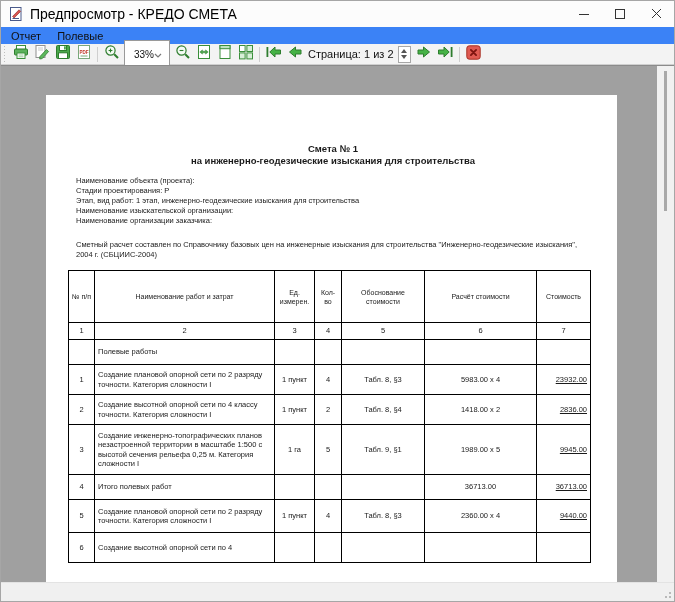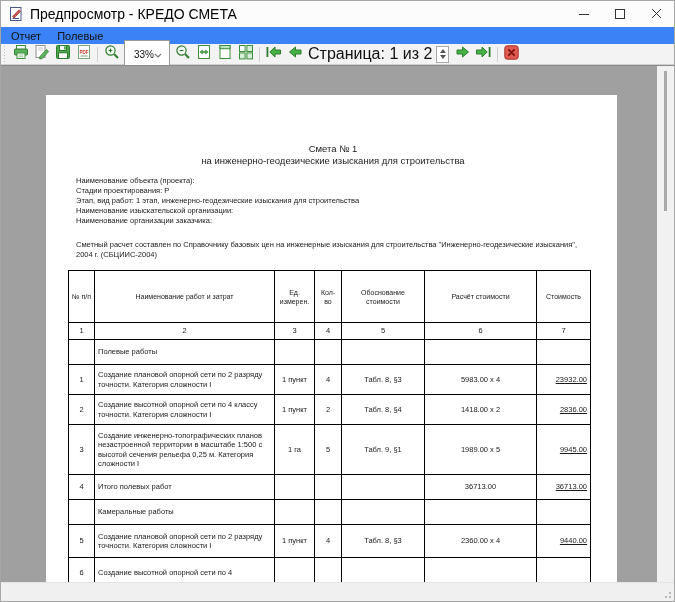--- a/index.html
+++ b/index.html
@@ -25,35 +25,35 @@
   .toolbar{position:absolute;top:43px;left:0;right:0;height:21px;background:#f3f3f3;
     border-bottom:1px solid #cfcfcf;display:flex;align-items:center;padding-left:2px;}
   .grip{width:4px;height:17px;margin-right:3px;
     background:repeating-linear-gradient(to bottom,#bdbdbd 0 1px,transparent 1px 3px);
     background-size:1px 100%;background-position:1px 0;background-repeat:no-repeat;}
   .tbtn{width:21px;height:19px;display:flex;align-items:center;justify-content:center;flex:0 0 auto;}
   .sep{width:1px;height:15px;background:#cfcfcf;margin:0 3px;flex:0 0 auto;}
   .combo{width:46px;height:28px;background:#fff;border:1px solid #9a9a9a;display:flex;
     align-items:center;justify-content:center;font-size:10px;color:#111;
     padding:0 3px 0 5px;margin:0 2px;flex:0 0 auto;}
-  .pagebox{display:flex;align-items:center;font-size:16px;color:#111;margin:0 3px;flex:0 0 auto;}
+  .pagebox{display:flex;align-items:center;font-size:11px;color:#111;margin:0 3px;flex:0 0 auto;}
   .spinner{width:13px;height:17px;border:1px solid #a7a7a7;background:#fff;margin-left:4px;
     display:flex;flex-direction:column;align-items:center;justify-content:center;gap:2px;}
   .spin-up{width:0;height:0;border-left:3px solid transparent;border-right:3px solid transparent;
     border-bottom:4px solid #555;}
   .spin-down{width:0;height:0;border-left:3px solid transparent;border-right:3px solid transparent;
     border-top:4px solid #555;}
   
   .preview{position:absolute;top:64px;left:0;right:0;bottom:19px;background:#a0a0a0;
     border-top:1px solid #8b8b8b;overflow:hidden;}
   .scroll-track{position:absolute;top:0;right:0;width:17px;bottom:0;background:#f1f1f1;}
   .scroll-thumb{position:absolute;top:5px;right:7px;width:3px;height:140px;background:#a9a9a9;}
   .page{position:absolute;left:45px;top:29px;width:571px;height:720px;background:#fff;
     color:#1a1a1a;padding:48px 27px 0 30px;font-size:7.5px;line-height:10px;}
-  .doc-title{font-weight:normal;font-size:9.5px;text-align:center;line-height:12px;}
+  .doc-title{font-weight:bold;font-size:9.5px;text-align:center;line-height:12px;}
   .doc-object{margin-top:9px;}
   .doc-meta{}
   .doc-basis{margin-top:14px;}
   
   table.est{border-collapse:collapse;table-layout:fixed;margin-top:10px;margin-left:-8px;
     width:522px;font-size:7.5px;line-height:9.5px;}
   table.est td,table.est th{border:1px solid #000;padding:1px 3px;vertical-align:middle;
     overflow:hidden;font-weight:normal;}
   table.est th{font-size:7px;text-align:center;line-height:9px;}
   td.c-num,td.c-unit,td.c-qty,td.c-basis,td.c-calc{text-align:center;}
@@ -350,29 +350,20 @@
             </tr>
             <tr style="height: 25px;">
               <td class="c-num">4</td>
               <td class="c-name">Итого полевых работ</td>
               <td class="c-unit"></td>
               <td class="c-qty"></td>
               <td class="c-basis"></td>
               <td class="c-calc">36713.00</td>
               <td class="c-cost">36713.00</td>
             </tr>
-            <tr style="height: 25px;">
-              <td class="c-num"></td>
-              <td class="c-name">Камеральные работы</td>
-              <td class="c-unit"></td>
-              <td class="c-qty"></td>
-              <td class="c-basis"></td>
-              <td class="c-calc"></td>
-              <td class="c-cost"></td>
-            </tr>
             <tr style="height: 33px;">
               <td class="c-num">5</td>
               <td class="c-name">Создание плановой опорной сети по 2 разряду точности.  Категория сложности I</td>
               <td class="c-unit">1 пункт</td>
               <td class="c-qty">4</td>
               <td class="c-basis">Табл. 8, §3</td>
               <td class="c-calc">2360.00 x 4</td>
               <td class="c-cost">9440.00</td>
             </tr>
             <tr style="height: 30px;">

